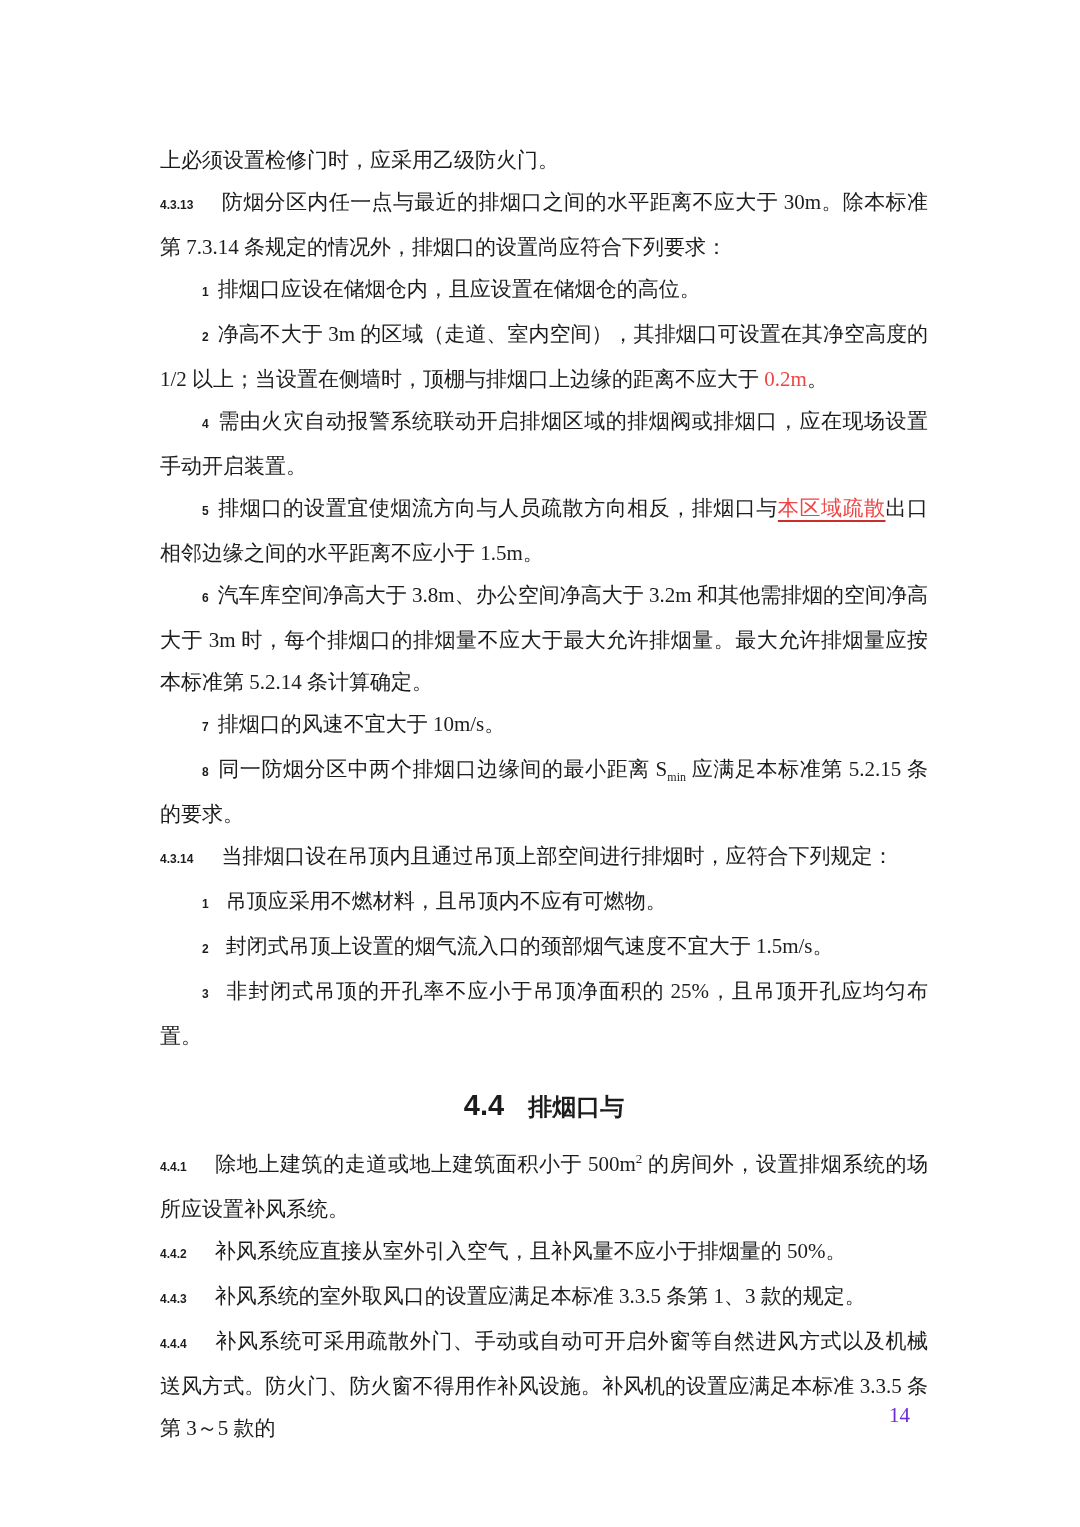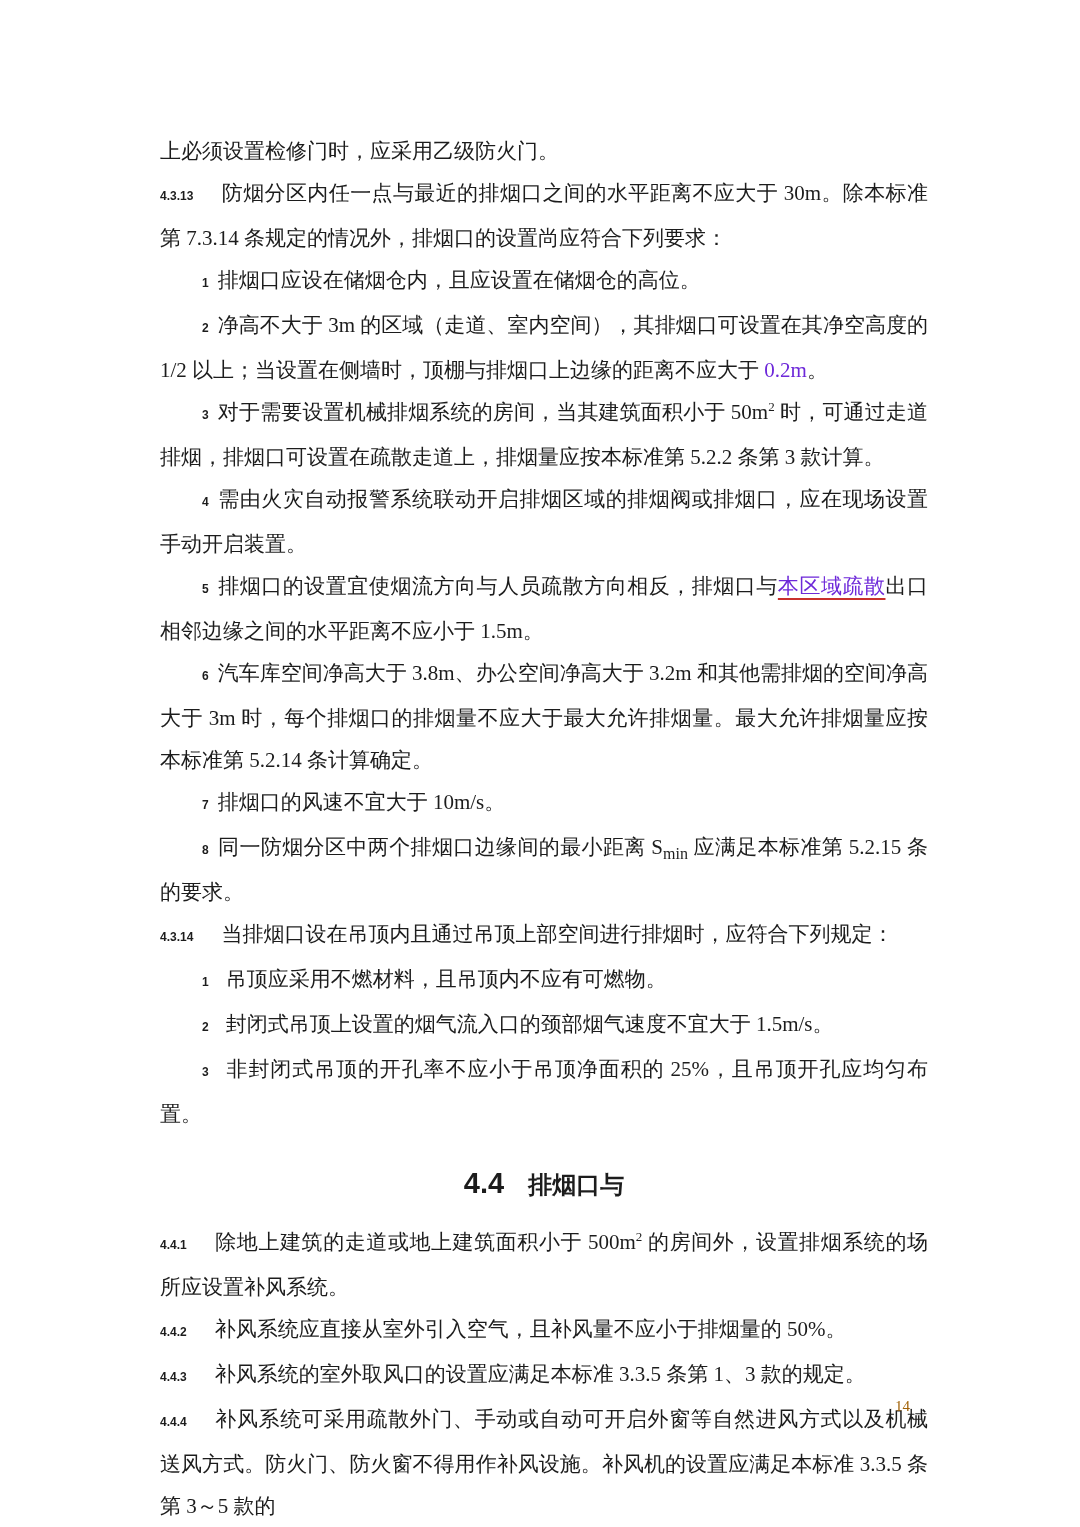--- a/index.html
+++ b/index.html
@@ -10,21 +10,21 @@
   body {
     width: 1080px;
     height: 1527px;
     position: relative;
     font-family: "Liberation Serif", "DejaVu Serif", serif;
     color: #1c1c1c;
     overflow: hidden;
   }
   .page {
     position: absolute;
-    left: 0; top: 0;
+    left: 0; top: 9px;
     width: 1080px; height: 1134px;
     background: #ffffff;
   }
   .content {
     position: absolute;
     left: 160px;
     top: 130px;
     width: 768px;
   }
   .para {
@@ -50,56 +50,55 @@
     font-size: 24px;
     line-height: 44px;
     font-weight: bold;
     text-align: center;
     text-indent: 0;
   }
   .heading .num {
     font-size: 29px;
     margin-right: 24px;
   }
-  .seg-red { color: #6d28d9; font-family: Liberation Serif, serif; }
+  .seg-red { color: #ef4444; font-family: Liberation Serif, serif; }
   .seg-underline {
     text-decoration: underline;
     text-decoration-color: #c9302c;
     text-underline-offset: 5px;
   }
   .seg-sup {
     font-size: 13px;
     vertical-align: super;
     line-height: 0;
   }
   .seg-sub {
-    font-size: 16px;
+    font-size: 12px;
     vertical-align: sub;
     line-height: 0;
     margin-top: 40px;
   }
   .page-number {
     position: absolute;
     top: 1392px;
     right: 170px;
-    font-size: 15px;
+    font-size: 21px;
     line-height: 28px;
-    color: #a16207;
+    color: #6d28d9;
   }
 </style>
 </head>
 <body>
 
 <div class="page">
   <div class="content" id="doc-content">
       <p class="para plain"><span>上必须设置检修门时，应采用乙级防火门。</span></p>
       <p class="para clause"><span class="num">4.3.13</span><span>防烟分区内任一点与最近的排烟口之间的水平距离不应大于 30m。除本标准第 7.3.14 条规定的情况外，排烟口的设置尚应符合下列要求：</span></p>
       <p class="para item"><span class="num">1</span><span>排烟口应设在储烟仓内，且应设置在储烟仓的高位。</span></p>
       <p class="para item"><span class="num">2</span><span>净高不大于 3m 的区域（走道、室内空间），其排烟口可设置在其净空高度的 1/2 以上；当设置在侧墙时，顶棚与排烟口上边缘的距离不应大于 </span><span class="seg-red">0.2m</span><span>。</span></p>
-      <p class="para item"><span class="num">3</span><span>对于需要设置机械排烟系统的房间，当其建筑面积小于 50m</span><span class="seg-sup">2</span><span> 时，可通过走道排烟，排烟口可设置在疏散走道上，排烟量应按本标准第 5.2.2 条第 3 款计算。</span></p>
       <p class="para item"><span class="num">4</span><span>需由火灾自动报警系统联动开启排烟区域的排烟阀或排烟口，应在现场设置手动开启装置。</span></p>
       <p class="para item"><span class="num">5</span><span>排烟口的设置宜使烟流方向与人员疏散方向相反，排烟口与</span><span class="seg-red seg-underline">本区域疏散</span><span>出口相邻边缘之间的水平距离不应小于 1.5m。</span></p>
       <p class="para item"><span class="num">6</span><span>汽车库空间净高大于 3.8m、办公空间净高大于 3.2m 和其他需排烟的空间净高大于 3m 时，每个排烟口的排烟量不应大于最大允许排烟量。最大允许排烟量应按本标准第 5.2.14 条计算确定。</span></p>
       <p class="para item"><span class="num">7</span><span>排烟口的风速不宜大于 10m/s。</span></p>
       <p class="para item"><span class="num">8</span><span>同一防烟分区中两个排烟口边缘间的最小距离 S</span><span class="seg-sub">min</span><span> 应满足本标准第 5.2.15 条的要求。</span></p>
       <p class="para clause"><span class="num">4.3.14</span><span>当排烟口设在吊顶内且通过吊顶上部空间进行排烟时，应符合下列规定：</span></p>
       <p class="para item2"><span class="num">1</span><span>吊顶应采用不燃材料，且吊顶内不应有可燃物。</span></p>
       <p class="para item2"><span class="num">2</span><span>封闭式吊顶上设置的烟气流入口的颈部烟气速度不宜大于 1.5m/s。</span></p>
       <p class="para item2"><span class="num">3</span><span>非封闭式吊顶的开孔率不应小于吊顶净面积的 25%，且吊顶开孔应均匀布置。</span></p>
       <h2 class="para heading"><span class="num">4.4</span><span>排烟口与</span></h2>

